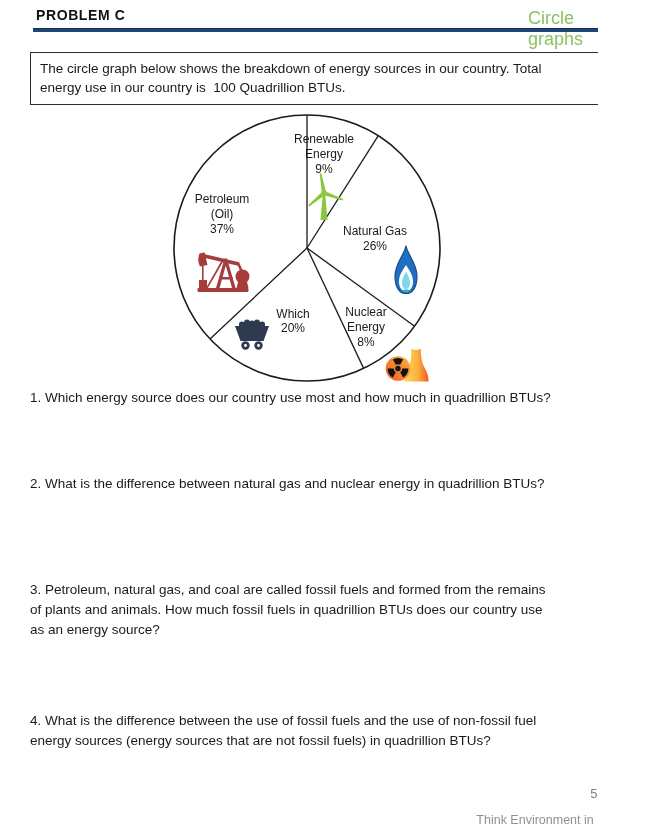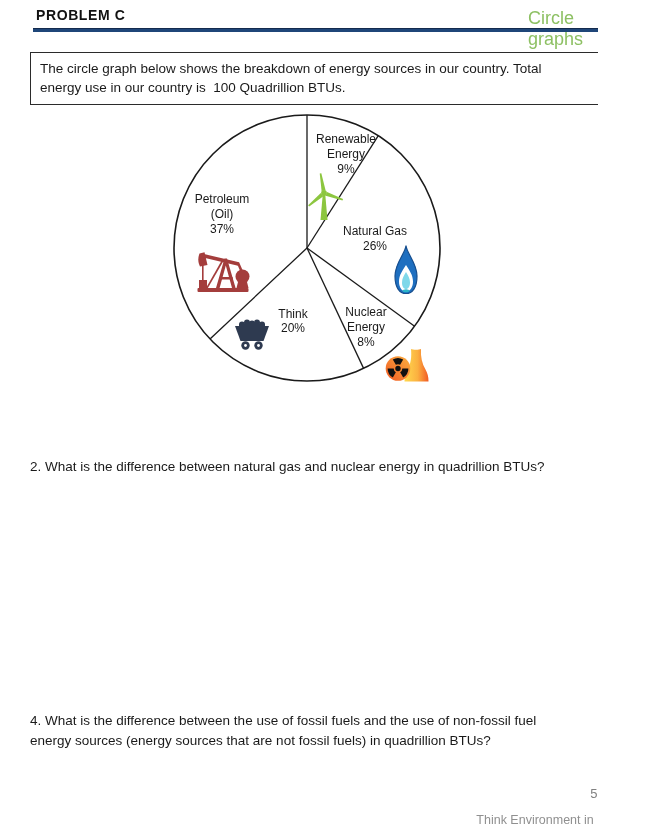--- a/index.html
+++ b/index.html
@@ -17,32 +17,32 @@
     border-top:1px solid #142b4d;}
   
   .instruction-box{left:30px;top:52px;width:586px;border:1.5px solid #2b2b2b;
     padding:6px 23px 7px 9px;box-sizing:border-box;font-size:13.5px;line-height:19px;}
   .instruction-box div{white-space:pre;}
   
   .pie-svg{left:164px;top:105px;}
   .pie-svg circle{fill:#ffffff;stroke:#1a1a1a;stroke-width:1.6;}
   .pie-svg line{stroke:#1a1a1a;stroke-width:1.3;}
   .slice-label{font-size:12px;line-height:15px;text-align:center;color:#1a1a1a;}
-  .lbl-renewable{left:304px;top:132px;width:84px;}
+  .lbl-renewable{left:282px;top:132px;width:84px;}
   .lbl-naturalgas{left:329px;top:224px;width:92px;}
   .lbl-nuclear{left:328px;top:305px;width:76px;}
   .lbl-coal{left:268px;top:307px;width:50px;line-height:14px;}
   .lbl-petroleum{left:182px;top:192px;width:80px;}
   
   .fill-green{fill:var(--turbine-green);}
   .fill-navy{fill:var(--cart-navy);}
   .fill-red{fill:var(--pump-red);}
   
   .question{left:30px;width:596px;font-size:13.5px;line-height:20px;}
-  .q1{top:388px;} .q2{top:457px;} .q3{top:580px;} .q4{top:711px;}
+  .q1{top:388px;} .q2{top:474px;} .q3{top:580px;} .q4{top:711px;}
   
   .page-number{left:560px;top:786px;width:52px;text-align:right;font-size:13px;color:var(--title-gray);}
   .footer-copyright{left:62px;top:813px;font-size:12.5px;color:var(--footer-gray);}
   .footer-tagline{left:425px;top:813px;width:200px;text-align:right;font-size:12.5px;color:var(--footer-gray);}
 </style>
 </head>
 <body>
 
 <div class="page">
 
@@ -72,21 +72,21 @@
   <div class="abs slice-label lbl-naturalgas">
     <div>Natural Gas</div>
     <div>26%</div>
   </div>
   <div class="abs slice-label lbl-nuclear">
     <div>Nuclear</div>
     <div>Energy</div>
     <div>8%</div>
   </div>
   <div class="abs slice-label lbl-coal">
-    <div>Think</div>
+    <div>Which</div>
     <div>20%</div>
   </div>
   <div class="abs slice-label lbl-petroleum">
     <div>Petroleum</div>
     <div>(Oil)</div>
     <div>37%</div>
   </div>
 
   <svg class="abs" style="left:300px;top:170px;" width="50" height="52" viewBox="0 0 50 52">
     <polygon class="fill-green" points="22.7,25 25.3,25 27.5,50 20.5,50"></polygon>
@@ -153,22 +153,30 @@
              C24.5,31.5 25.5,28 27.5,24.5 C31,18.5 31.7,12 31,4 Z" fill="url(#gradTower)"></path>
     <circle cx="18" cy="23.5" r="12.3" fill="url(#gradCircle)"></circle>
     <g fill="#111111">
       <circle cx="18" cy="23.5" r="2.7"></circle>
       <path d="M15.85,19.78 L12.8,14.5 A10.4,10.4 0 0 1 23.2,14.5 L20.15,19.78 A4.3,4.3 0 0 0 15.85,19.78 Z"></path>
       <path transform="rotate(120 18 23.5)" d="M15.85,19.78 L12.8,14.5 A10.4,10.4 0 0 1 23.2,14.5 L20.15,19.78 A4.3,4.3 0 0 0 15.85,19.78 Z"></path>
       <path transform="rotate(240 18 23.5)" d="M15.85,19.78 L12.8,14.5 A10.4,10.4 0 0 1 23.2,14.5 L20.15,19.78 A4.3,4.3 0 0 0 15.85,19.78 Z"></path>
     </g>
   </svg>
 
+  <div class="abs question q1">
+    <div>1. Which energy source does our country use most and how much in quadrillion BTUs?</div>
+  </div>
   <div class="abs question q2">
     <div>2. What is the difference between natural gas and nuclear energy in quadrillion BTUs?</div>
+  </div>
+  <div class="abs question q3">
+    <div>3. Petroleum, natural gas, and coal are called fossil fuels and formed from the remains</div>
+    <div>of plants and animals. How much fossil fuels in quadrillion BTUs does our country use</div>
+    <div>as an energy source?</div>
   </div>
   <div class="abs question q4">
     <div>4. What is the difference between the use of fossil fuels and the use of non-fossil fuel</div>
     <div>energy sources (energy sources that are not fossil fuels) in quadrillion BTUs?</div>
   </div>
 
   <div class="abs page-number">514</div>
   <div class="abs footer-tagline">Think Environment in Math</div>
 
 </div>

